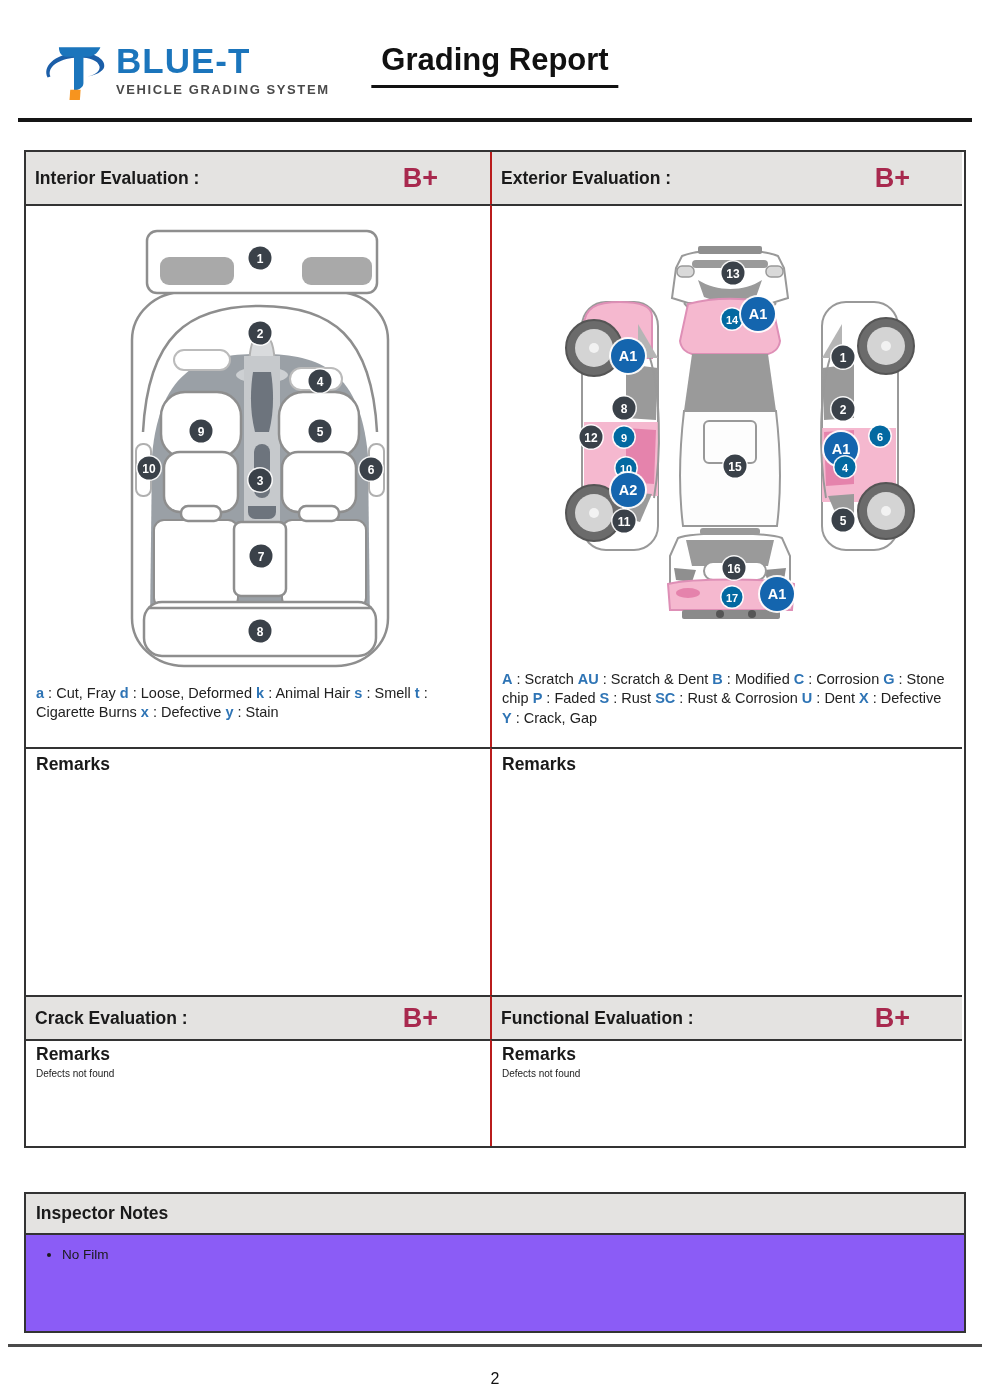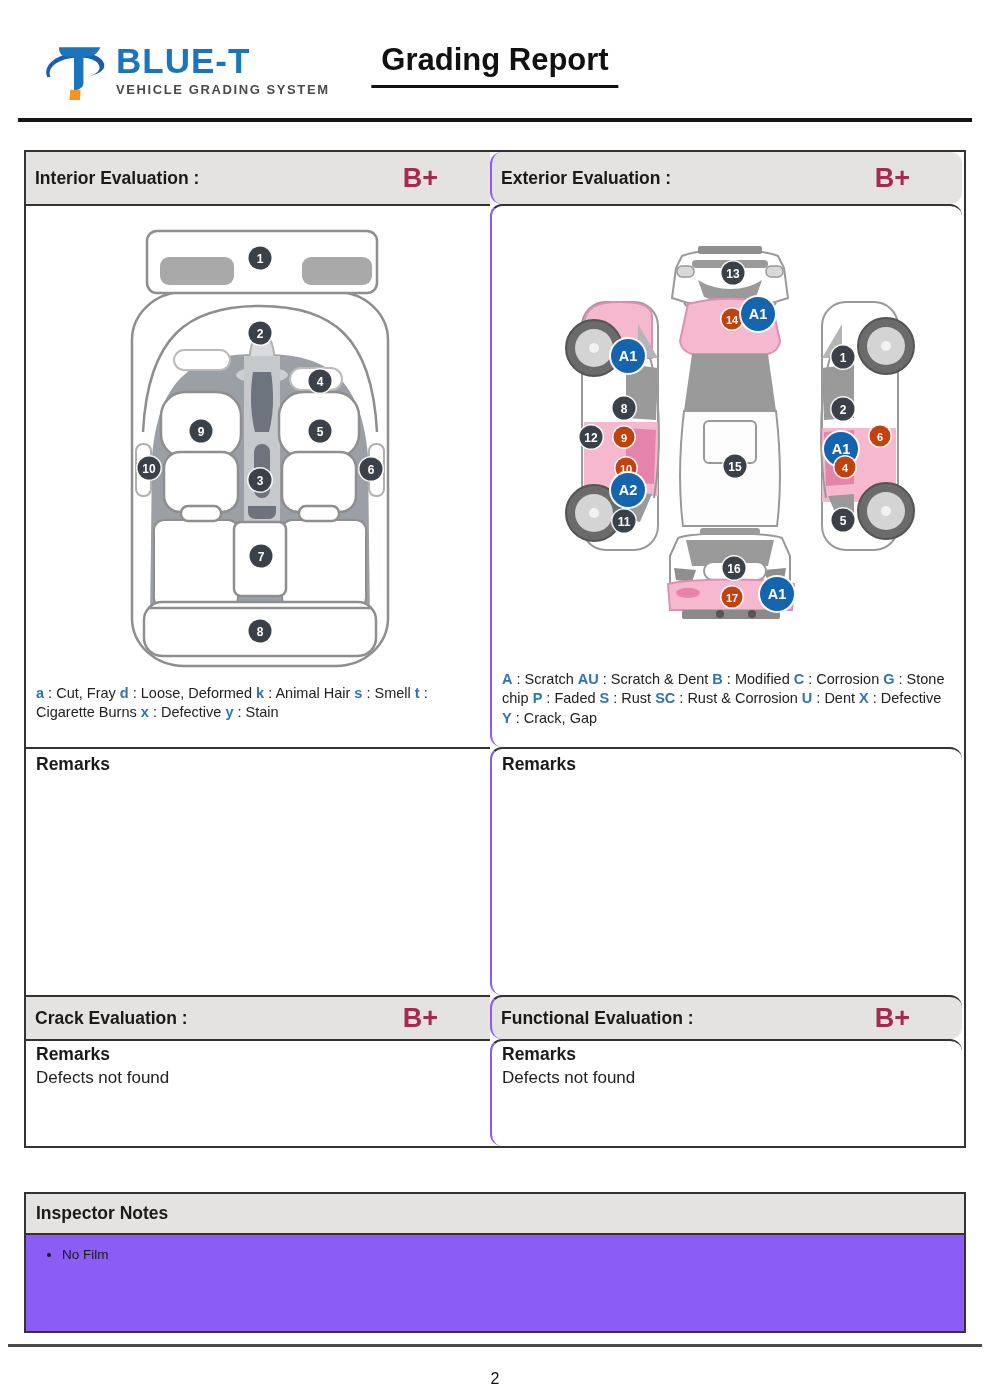--- a/index.html
+++ b/index.html
@@ -12,42 +12,42 @@
   .brand{font-size:35px;font-weight:bold;color:#1B75BC;letter-spacing:1px;line-height:1.1;margin-top:6px;}
   .tagline{font-size:13px;color:#4a4a4a;letter-spacing:1.6px;font-weight:bold;margin-top:1px;}
   .doc-title{position:absolute;left:495px;top:42px;transform:translateX(-50%);
     font-size:31px;font-weight:bold;color:#111;border-bottom:3px solid #111;padding:0 10px 7px 10px;white-space:nowrap;}
   .top-rule{position:absolute;left:18px;top:118px;width:954px;height:4px;background:#151515;}
 
   
   .main-table{position:absolute;left:24px;top:150px;width:938px;border:2px solid #333;
     display:grid;grid-template-columns:464px 472px;background:#fff;}
   .cell{background:#fff;}
-  .bl{border-left:2px solid #8b5cf6;border-radius:12px;}
+  .bl{border-left:2px solid #b91c1c;}
   .bt{border-top:2px solid #333;}
   .eval-header{height:52px;background:#E4E3E1;display:flex;align-items:center;justify-content:space-between;
     padding:0 52px 0 9px;box-sizing:border-box;}
   .eval-title{font-size:17.5px;font-weight:bold;}
   .grade{font-size:27px;font-weight:bold;color:#A8294E;}
   .diagram-cell{height:543px;position:relative;box-sizing:border-box;}
   .diagram{position:relative;}
   .diagram svg{display:block;}
   .legend{padding:2px 10px 0 10px;font-size:14.5px;line-height:1.34;color:#222;}
   .lg-code{color:#2E74B5;font-weight:bold;}
   .remarks-cell{height:248px;padding:5px 10px;box-sizing:border-box;}
   .remarks-label{font-size:17.5px;font-weight:bold;}
   .small-remarks{height:107px;padding:3px 10px;box-sizing:border-box;}
-  .remarks-text{font-size:17px;margin-top:3px;color:#222;}
+  .remarks-text{font-size:10px;margin-top:3px;color:#222;}
   .frame-header{height:44px;}
 
   
   .badge{position:absolute;transform:translate(-50%,-50%);border-radius:50%;
     display:flex;align-items:center;justify-content:center;color:#fff;font-weight:bold;z-index:5;}
   .badge-dark{width:23px;height:23px;background:#3A4149;font-size:12px;box-shadow:0 0 0 1.5px rgba(255,255,255,.9);}
-  .badge-red{width:21px;height:21px;background:#c2410c;font-size:11px;box-shadow:0 0 0 1.5px rgba(255,255,255,.9);}
+  .badge-red{width:21px;height:21px;background:#0369a1;font-size:11px;box-shadow:0 0 0 1.5px rgba(255,255,255,.9);}
   .badge-blue{width:34px;height:34px;background:#1465AE;font-size:14.5px;box-shadow:0 0 0 2px rgba(255,255,255,.92);}
 
   
   .notes-box{position:absolute;left:24px;top:1192px;width:938px;border:2px solid #333;background:#8b5cf6;}
   .notes-header{background:#E4E3E1;border-bottom:2px solid #333;padding:9px 10px;font-size:17.5px;font-weight:bold;}
   .notes-body{height:88px;padding:8px 10px 0 22px;}
   .notes-body ul{margin:4px 0 0 14px;padding:0;}
   .notes-body li{font-size:13.5px;margin-bottom:4px;}
 
   

